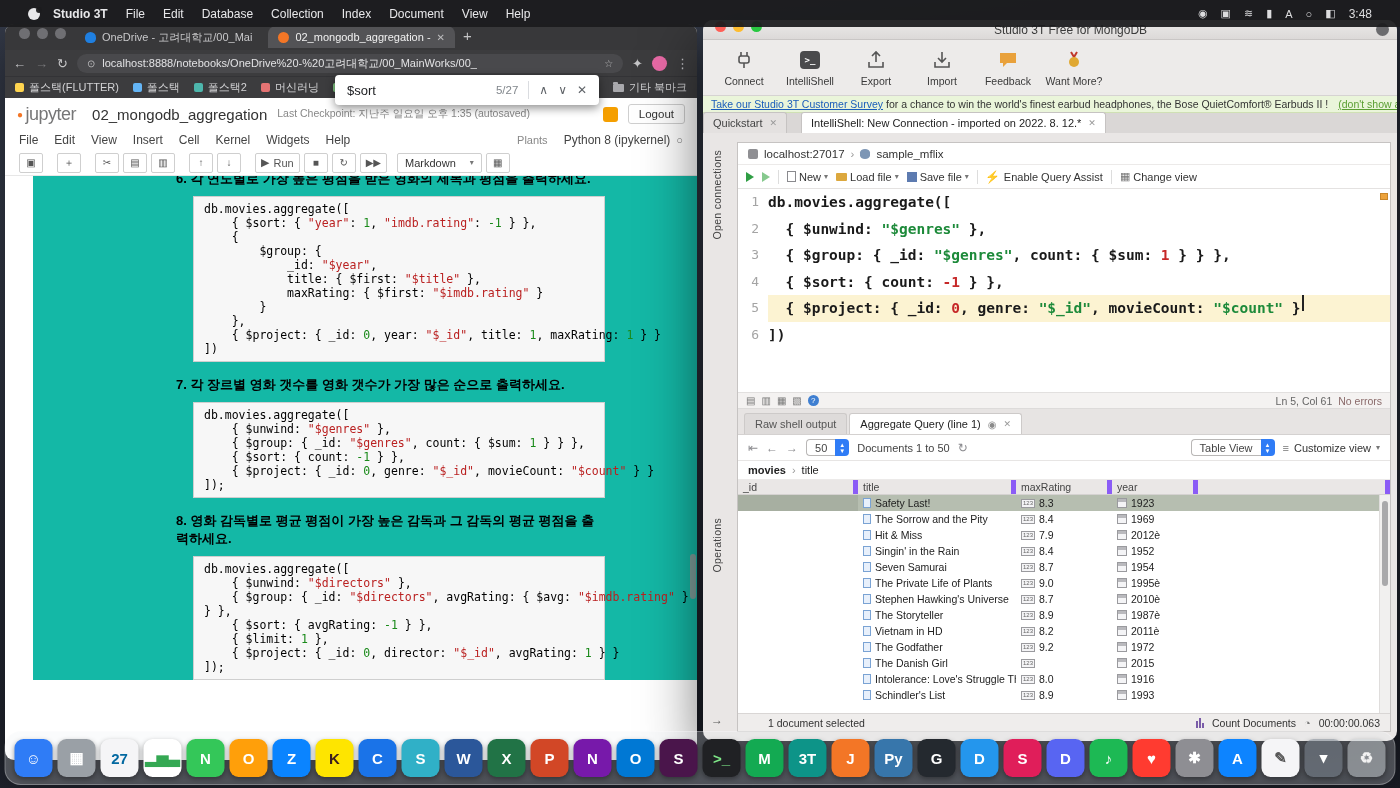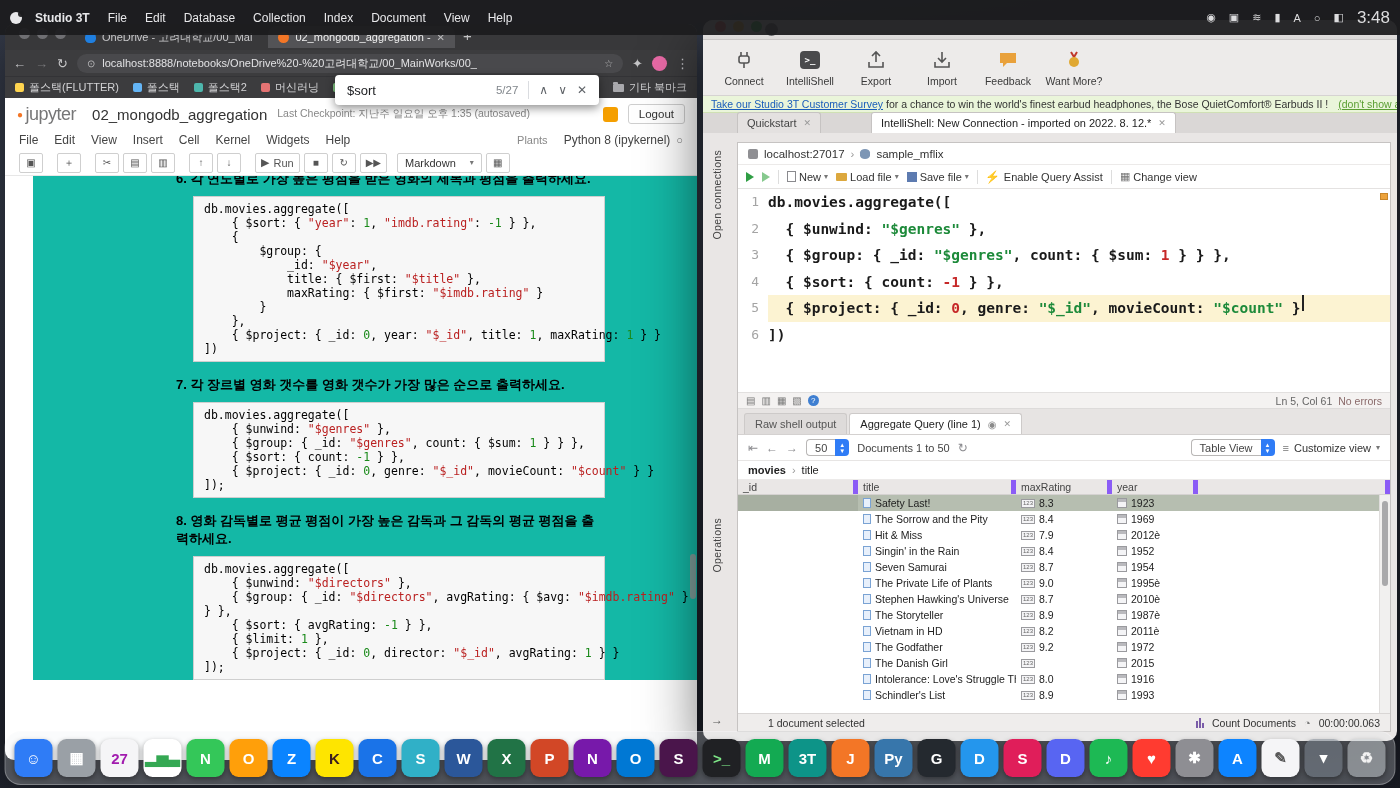--- a/index.html
+++ b/index.html
@@ -5,29 +5,29 @@
   * { margin:0; padding:0; box-sizing:border-box; }
   html,body { width:1400px; height:788px; overflow:hidden; }
   body {
     font-family:"Liberation Sans", sans-serif;
     background: radial-gradient(120% 120% at 30% 20%, #424a5a 0%, #2a2f3c 45%, #14161d 100%);
     position:relative; color:#222;
   }
   .spacer { flex:1; }
 
   
-  .menubar { position:absolute; top:0; left:0; right:0; height:35px; background:rgba(28,28,30,.94);
-    display:flex; align-items:center; color:#e8e8ea; font-size:12px; z-index:50; padding:0 10px; }
+  .menubar { position:absolute; top:0; left:0; right:0; height:27px; background:rgba(28,28,30,.94);
+    display:flex; align-items:center; color:#e8e8ea; font-size:12px; z-index:50; padding:0 28px; }
   .apple { width:12px; height:12px; border-radius:50%; background:#e8e8ea; margin-right:4px; position:relative; }
   .apple::after{ content:""; position:absolute; right:-2px; top:-1px; width:6px; height:6px; border-radius:50%; background:rgba(28,28,30,.94);}
   .mbmenus { display:flex; align-items:center; }
   .mbmenus .mbitem { padding:0 9px; white-space:nowrap; }
   .mbmenus .mbitem:first-child { font-weight:bold; }
   .mbright { margin-left:auto; display:flex; align-items:center; gap:13px; font-size:11px; color:#dcdcde; }
-  .mbtime { font-size:17px; }
+  .mbtime { font-size:12px; }
 
   
   .browser { position:absolute; left:5px; top:24px; width:692px; height:736px; border-radius:9px; overflow:hidden;
     background:#fff; box-shadow:0 22px 50px rgba(0,0,0,.55); }
   .tabstrip { height:26px; background:#38383a; display:flex; align-items:center; padding-left:10px; }
   .tl { width:11px; height:11px; border-radius:50%; margin:0 3.5px 7px 3.5px; display:inline-block; }
   .tl.gray { background:#6f6f73; }
   .tab { display:flex; align-items:center; gap:6px; height:22px; padding:0 10px; max-width:215px; font-size:11px;
     color:#c8c8ca; border-radius:8px 8px 0 0; margin-left:6px; overflow:hidden; white-space:nowrap; }
   .tab.active { background:#535356; color:#f0f0f0; }
@@ -95,24 +95,24 @@
   .stname { flex:1; text-align:center; font-size:12px; color:#3a3a3a; }
   .scircle { width:13px; height:13px; border-radius:50%; background:#6b6b6e; }
   .stoolbar { height:56px; background:#edebea; display:flex; align-items:center; padding:0 10px; gap:4px; border-bottom:1px solid #d6d3d2; }
   .sbtn { width:62px; display:flex; flex-direction:column; align-items:center; gap:3px; font-size:10.5px; color:#3a3a3a; }
   .sicn { height:24px; display:flex; align-items:center; justify-content:center; }
   .sicn svg { display:block; }
   .ishicon { background:#4a4a4c; color:#fff; font-size:9px; font-weight:bold; border-radius:4px; padding:4px 5px; font-family:"DejaVu Sans Mono",monospace;}
   .sbanner { height:17px; background:#eaf5da; border-bottom:1px solid #cfe0b4; display:flex; align-items:center; padding:0 8px; font-size:10.5px; color:#333; white-space:nowrap; overflow:hidden; }
   .blink { color:#1a5dba; text-decoration:underline; margin-right:3px; }
   .bdismiss { color:#5a9e32; text-decoration:underline; margin:0 10px; }
-  .stabs { height:20px; background:#dad7d6; display:flex; align-items:flex-end; padding-left:34px; gap:2px; }
+  .stabs { height:20px; background:#dad7d6; display:flex; align-items:flex-end; gap:14px; }
   .stab { height:21px; background:#e4e1e0; border:1px solid #c6c3c2; border-bottom:none; display:flex; align-items:center;
     gap:7px; padding:0 9px; font-size:11px; color:#444; border-radius:3px 3px 0 0; }
-  .stab.act { background:#fff; color:#222;margin-left:48px; }
+  .stab.act { background:#fff; color:#222; }
   .stx { color:#999; font-size:9px; }
   .vlabel { position:absolute; left:8px; writing-mode:vertical-rl; transform:rotate(180deg); font-size:10.5px; color:#444; letter-spacing:.3px; }
   .vtop { top:130px; }
   .vbot { top:498px; }
   .varrow { position:absolute; left:8px; bottom:14px; color:#555; font-size:12px; }
 
   .spanel { position:absolute; left:34px; right:6px; top:122px; bottom:9px; background:#fff; border:1px solid #c6c3c2;
     display:flex; flex-direction:column; }
   .connrow { height:22px; display:flex; align-items:center; gap:6px; padding:0 10px; font-size:11.5px; color:#333; border-bottom:1px solid #eceae9; }
   .srvic { width:10px; height:10px; background:#8f8f93; border-radius:2px; display:inline-block; }
@@ -373,20 +373,21 @@
 
   </div>
   <div class="bscroll"></div>
 </div>
 
 <div class="studio">
   <div class="stitle">
     <span class="tl r"></span>
     <span class="tl y"></span>
     <span class="tl g"></span>
+    <span class="stname">Studio 3T Free for MongoDB</span>
     <span class="scircle"></span>
   </div>
 
   <div class="stoolbar">
     <div class="sbtn">
       <div class="sicn">
         <svg width="22" height="22" viewBox="0 0 22 22">
             <path d="M8 3v4M14 3v4" stroke="#555" stroke-width="1.6" fill="none"></path>
             <rect x="6" y="7" width="10" height="7" rx="2" fill="none" stroke="#555" stroke-width="1.6"></rect>
             <path d="M11 14v5" stroke="#555" stroke-width="1.6"></path>
@@ -802,21 +803,21 @@
 </div>
 
 <div class="dock">
   <span class="dicon" style="background: rgb(47, 124, 246);">
       <span>☺</span>
     </span>
     <span class="dicon" style="background: rgb(154, 160, 166);">
       <span>▦</span>
     </span>
     <span class="dicon" style="background: rgb(245, 245, 247);">
-      <span style="color: #a21caf;">27</span>
+      <span style="color: #0369a1;">27</span>
     </span>
     <span class="dicon" style="background: rgb(255, 255, 255);">
       <span style="color: rgb(52, 168, 83);">▂▅▃</span>
     </span>
     <span class="dicon" style="background: rgb(52, 199, 89);">
       <span>N</span>
     </span>
     <span class="dicon" style="background: rgb(255, 159, 10);">
       <span>O</span>
     </span>

